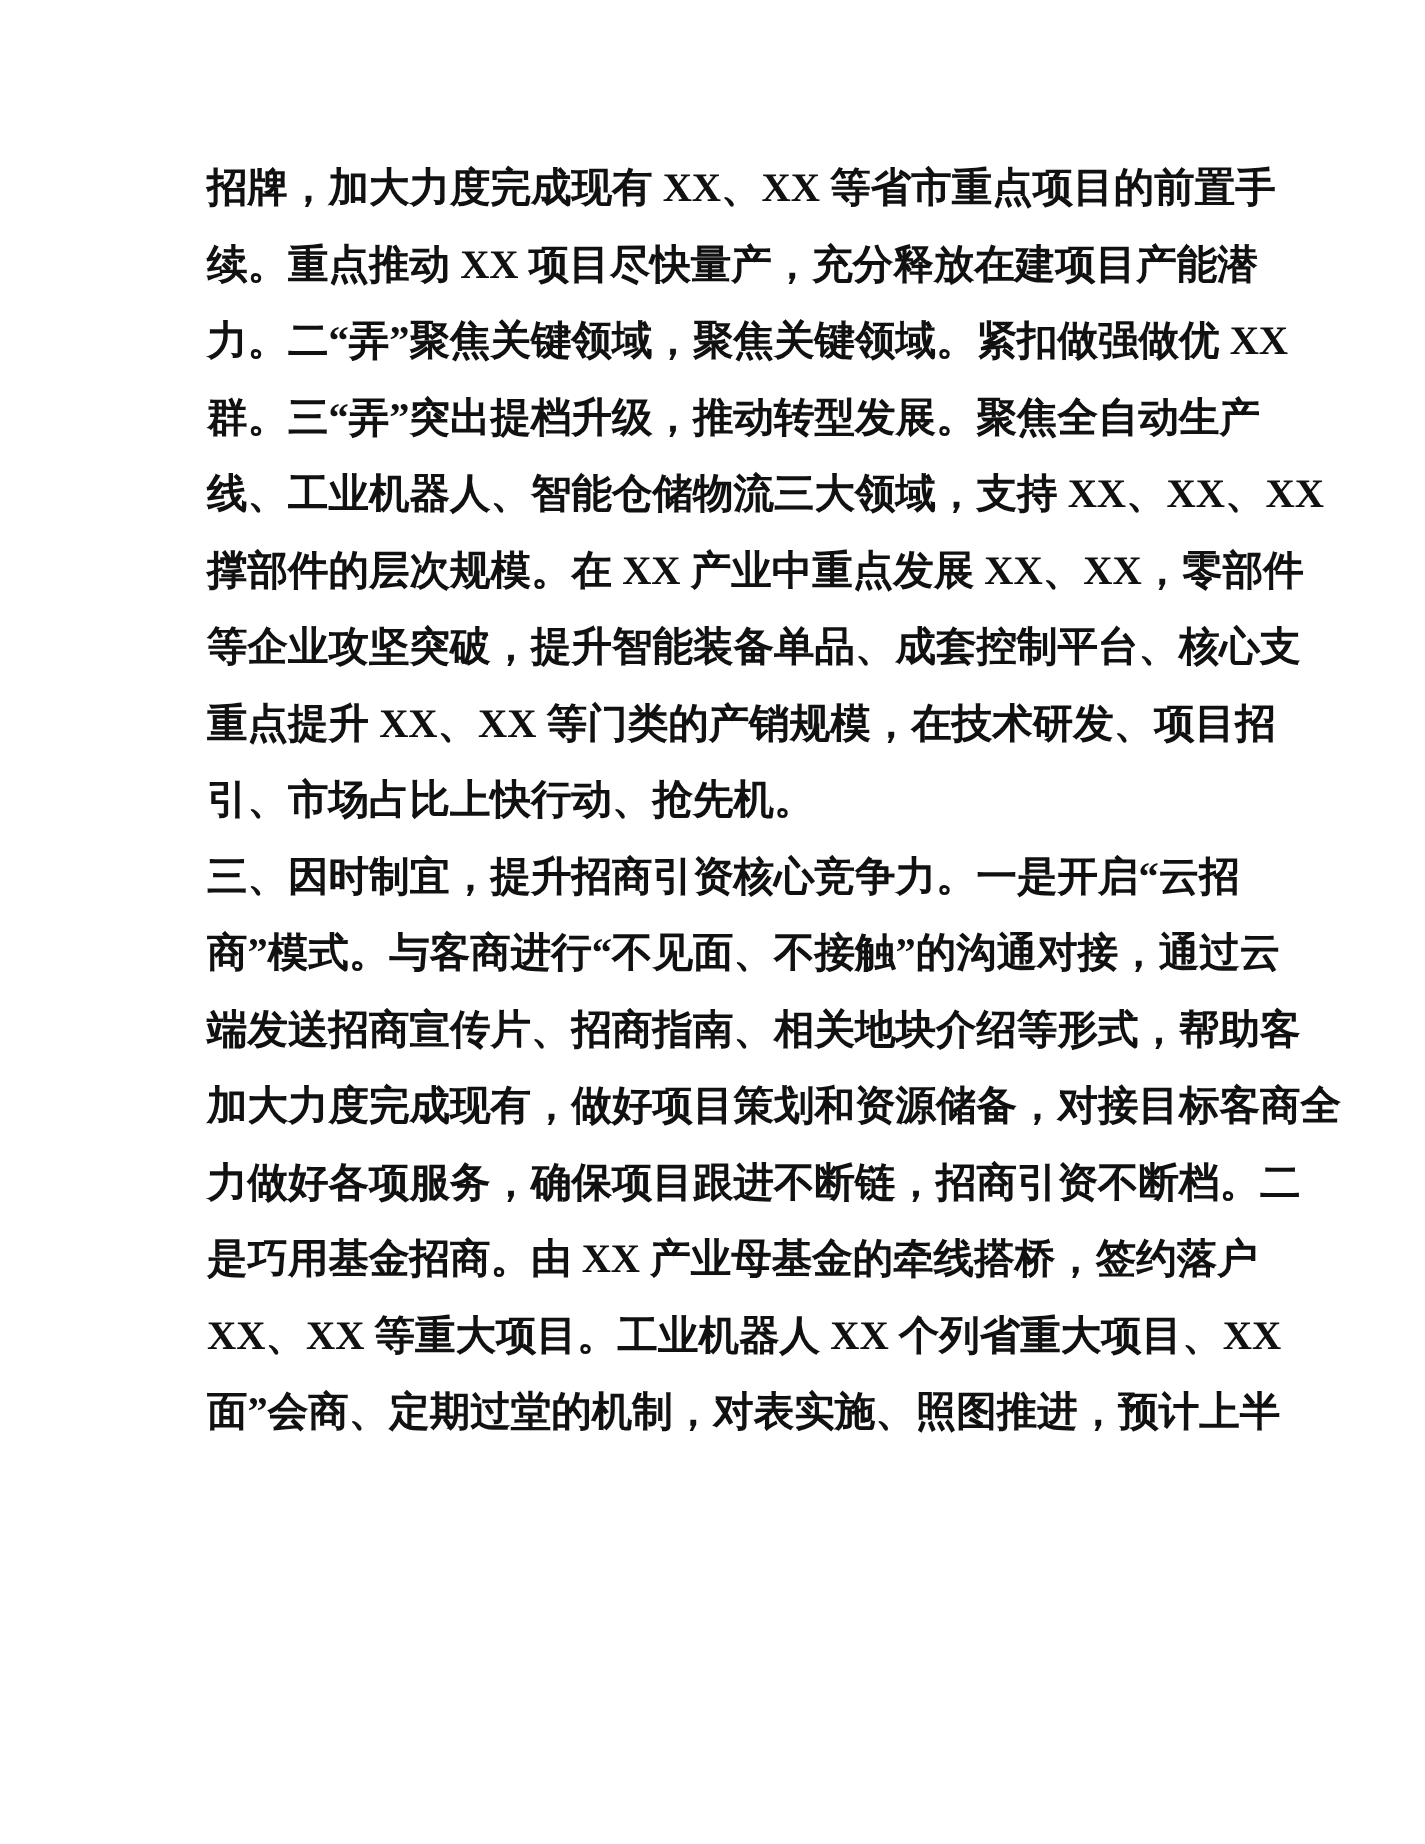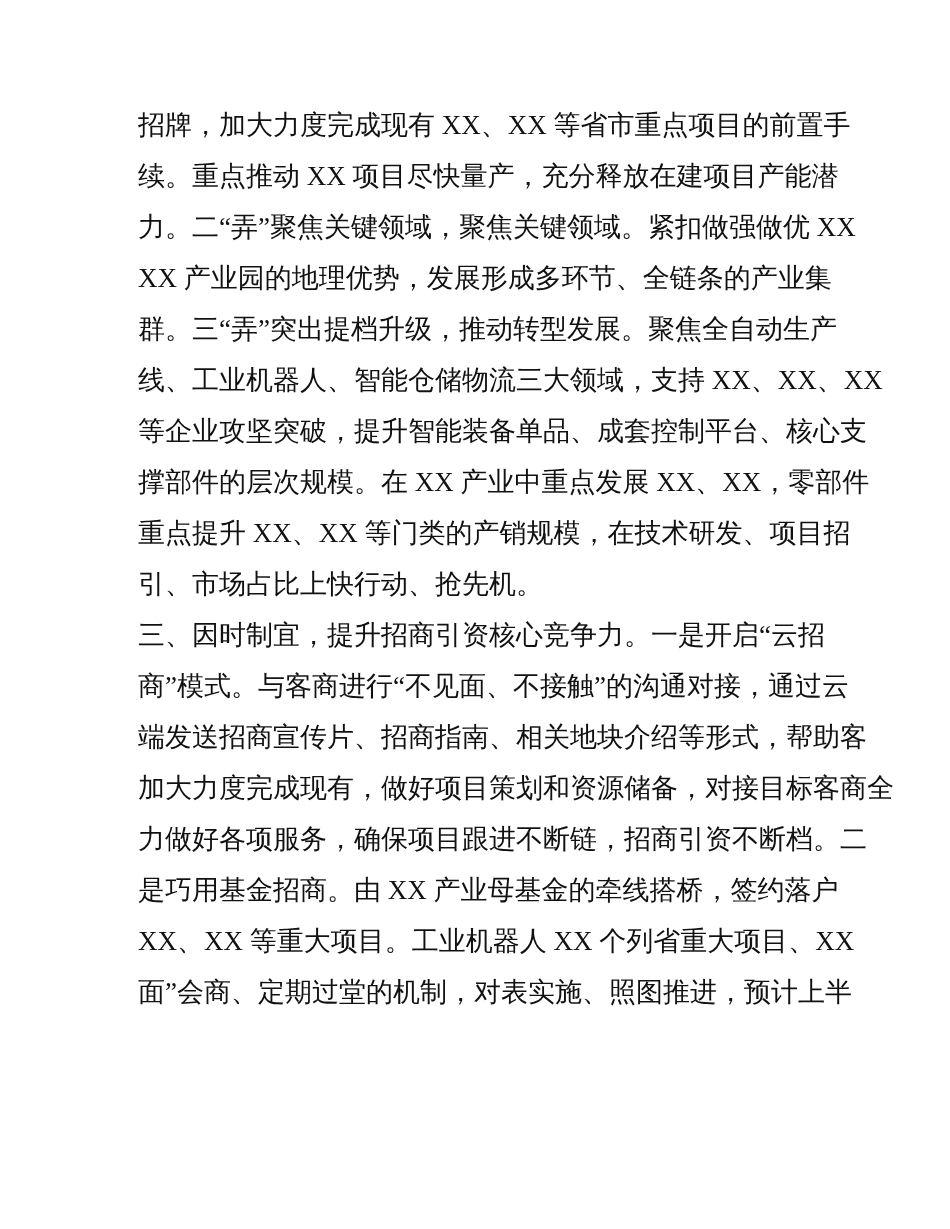--- a/index.html
+++ b/index.html
@@ -20,35 +20,35 @@
     top: 100px;
     width: 712px;
     font-family: "Liberation Serif", "DejaVu Serif", serif;
     font-size: 27px;
     line-height: 51px;
     color: #111111;
   }
   .text-line {
     height: 51px;
     white-space: nowrap;
+    font-weight: bold;
   }
 </style>
 </head>
 <body>
 
 <div class="page" style="background: rgb(255, 255, 255);">
   <div class="text-block" id="text-block" style="color: rgb(17, 17, 17);">
       <div class="text-line">招牌，加大力度完成现有 XX、XX 等省市重点项目的前置手</div>
       <div class="text-line">续。重点推动 XX 项目尽快量产，充分释放在建项目产能潜</div>
       <div class="text-line">力。二“弄”聚焦关键领域，聚焦关键领域。紧扣做强做优 XX</div>
-      <div class="text-line">XX 产业园的地理优势，发展形成多环节、全链条的产业集</div>
       <div class="text-line">群。三“弄”突出提档升级，推动转型发展。聚焦全自动生产</div>
       <div class="text-line">线、工业机器人、智能仓储物流三大领域，支持 XX、XX、XX</div>
+      <div class="text-line">撑部件的层次规模。在 XX 产业中重点发展 XX、XX，零部件</div>
       <div class="text-line">等企业攻坚突破，提升智能装备单品、成套控制平台、核心支</div>
-      <div class="text-line">撑部件的层次规模。在 XX 产业中重点发展 XX、XX，零部件</div>
       <div class="text-line">重点提升 XX、XX 等门类的产销规模，在技术研发、项目招</div>
       <div class="text-line">引、市场占比上快行动、抢先机。</div>
       <div class="text-line">三、因时制宜，提升招商引资核心竞争力。一是开启“云招</div>
       <div class="text-line">商”模式。与客商进行“不见面、不接触”的沟通对接，通过云</div>
       <div class="text-line">端发送招商宣传片、招商指南、相关地块介绍等形式，帮助客</div>
       <div class="text-line">加大力度完成现有，做好项目策划和资源储备，对接目标客商全</div>
       <div class="text-line">力做好各项服务，确保项目跟进不断链，招商引资不断档。二</div>
       <div class="text-line">是巧用基金招商。由 XX 产业母基金的牵线搭桥，签约落户</div>
       <div class="text-line">XX、XX 等重大项目。工业机器人 XX 个列省重大项目、XX</div>
       <div class="text-line">面”会商、定期过堂的机制，对表实施、照图推进，预计上半</div>

